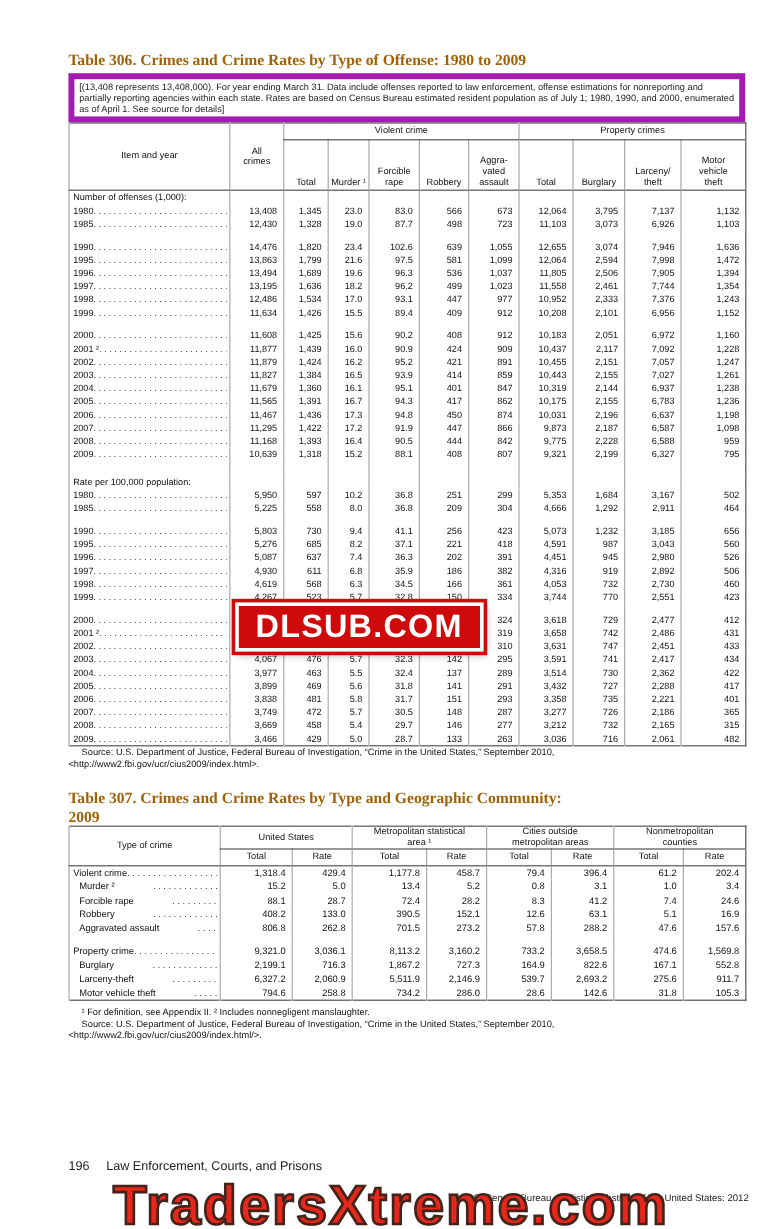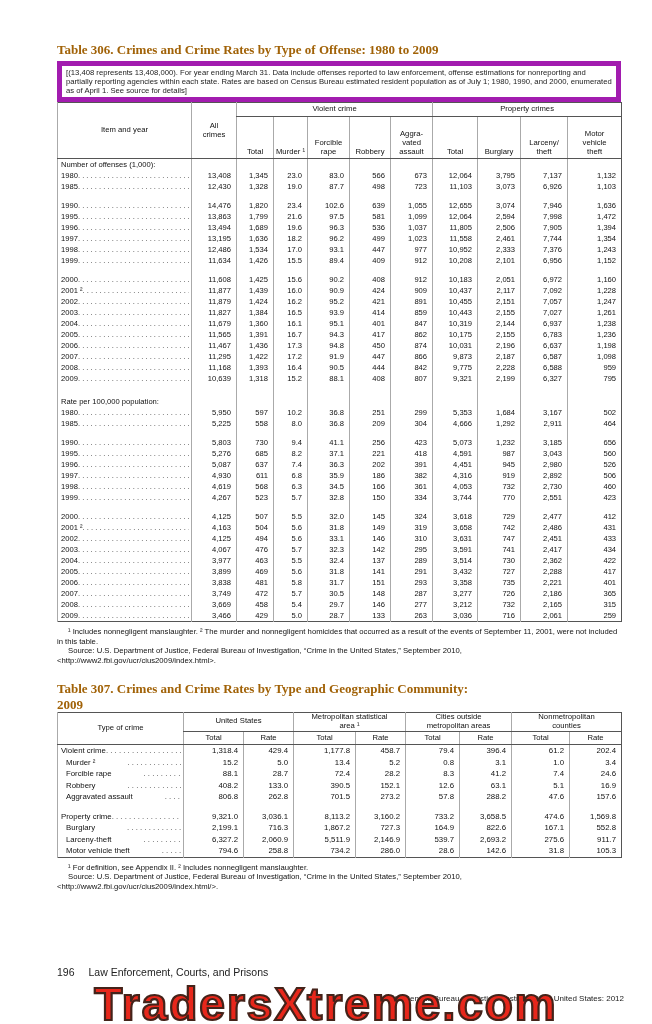--- a/index.html
+++ b/index.html
@@ -826,26 +826,25 @@
             </td>
             <td class="num">3,466</td>
             <td class="num">429</td>
             <td class="num">5.0</td>
             <td class="num">28.7</td>
             <td class="num">133</td>
             <td class="num">263</td>
             <td class="num">3,036</td>
             <td class="num">716</td>
             <td class="num">2,061</td>
-            <td class="num">259</td>
+            <td class="num">482</td>
           </tr>
         </tbody>
     </table>
 
-    <p class="fn first">¹ Includes nonnegligent manslaughter. ² The murder and nonnegligent homicides that occurred as a result of the events of September 11, 2001, were not included in this table.</p>
     <p class="fn">Source: U.S. Department of Justice, Federal Bureau of Investigation, “Crime in the United States,” September 2010, &lt;http://www2.fbi.gov/ucr/cius2009/index.html&gt;.</p>
 
     <h1 class="t-title t2">Table 307. Crimes and Crime Rates by Type and Geographic Community:
 2009</h1>
 
     <table class="grid t307">
       <colgroup>
         <col style="width:126px">
           <col style="width:60px">
           <col style="width:50px">
@@ -1040,15 +1039,16 @@
     <p class="fn first">¹ For definition, see Appendix II. ² Includes nonnegligent manslaughter.</p>
     <p class="fn">Source: U.S. Department of Justice, Federal Bureau of Investigation, “Crime in the United States,” September 2010, &lt;http://www2.fbi.gov/ucr/cius2009/index.html/&gt;.</p>
 
   </div>
 
   <div class="page-footer">
     <span class="pn">196</span><span>Law Enforcement, Courts, and Prisons</span>
   </div>
   <div class="bottom-source">U.S. Census Bureau, Statistical Abstract of the United States: 2012</div>
 
+  <div class="wm-center">DLSUB.COM</div>
   <div class="wm-bottom">TradersXtreme.com</div>
 
 </div>
 
 </body></html>

